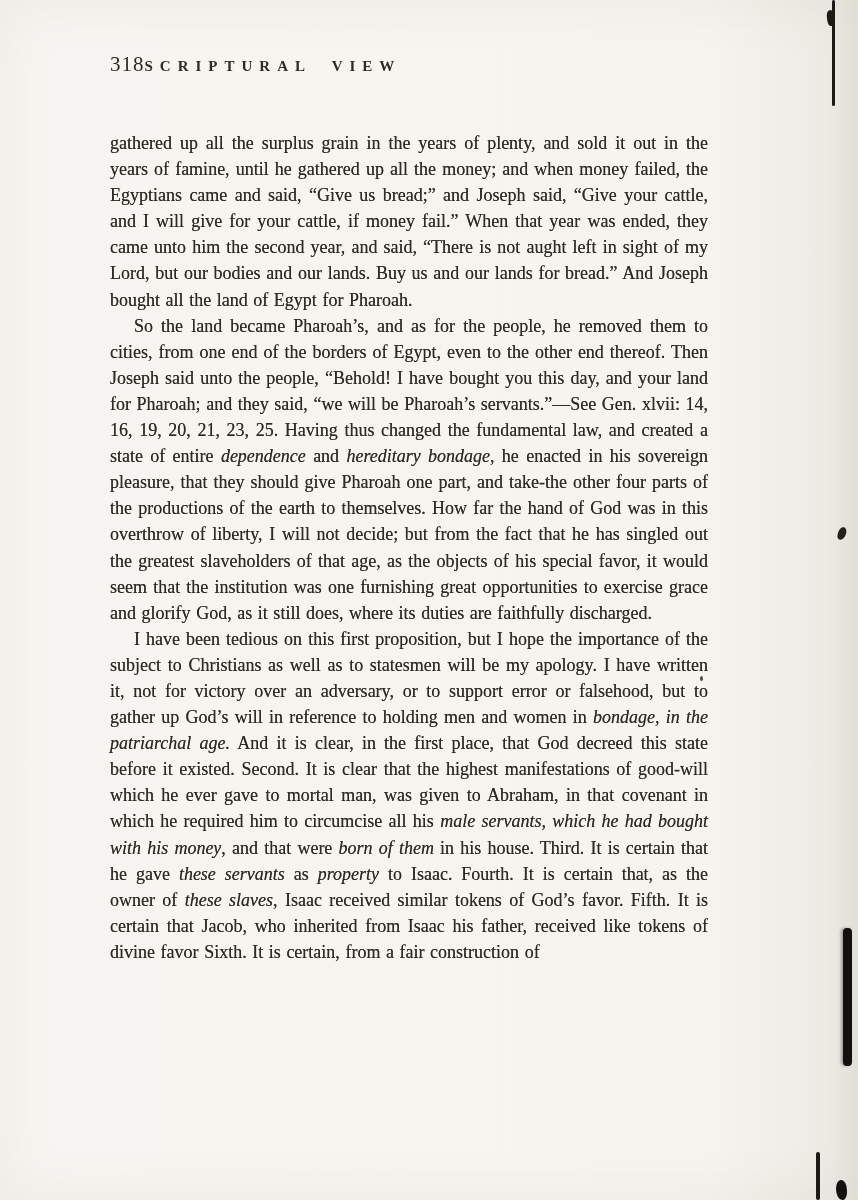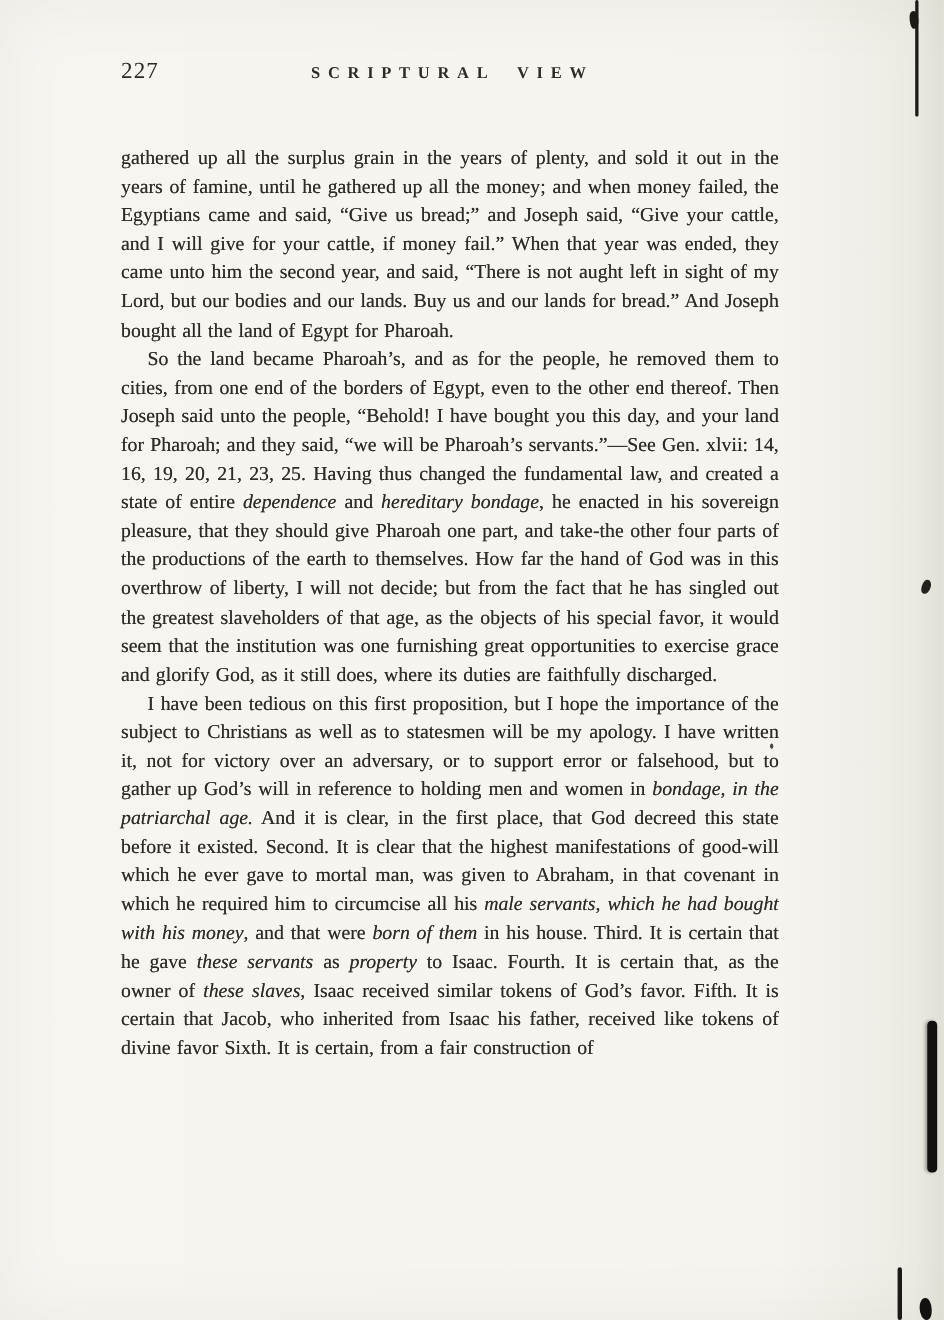--- a/index.html
+++ b/index.html
@@ -25,21 +25,21 @@
     width: 598px;
     display: flex;
     align-items: baseline;
   }
   .page-number {
     font-size: 21px;
     letter-spacing: 1px;
   }
   .running-title {
     flex: 1;
-    text-align: center;
+    text-align: left;
     font-size: 15px;
     font-weight: bold;
     letter-spacing: 7px;
     word-spacing: 10px;
     padding-right: 30px;
   }
   .body-text {
     position: absolute;
     top: 94px;
     left: 110px;
@@ -64,21 +64,21 @@
   .art-big-bar    { left: 843px; top: 928px;  width: 9px;  height: 138px; border-radius: 4px; background:#121110; box-shadow: -2px 0 3px rgba(20,18,15,0.35); }
   .art-bot-line   { left: 816px; top: 1152px; width: 4px;  height: 48px;  border-radius: 2px; }
   .art-bot-blob   { left: 836px; top: 1180px; width: 11px; height: 20px;  border-radius: 45% 55% 40% 60%; background:#121110; }
 </style>
 </head>
 <body>
 
 <div class="page">
 
   <div class="page-header">
-    <span class="page-number">227</span>
+    <span class="page-number">318</span>
     <span class="running-title">SCRIPTURAL VIEW</span>
   </div>
 
   <div class="body-text">
       <p class="para"><span>gathered up all the surplus grain in the years of plenty, and sold it out in the years of famine, until he gathered up all the money; and when money failed, the Egyptians came and said, “Give us bread;” and Joseph said, “Give your cattle, and I will give for your cattle, if money fail.” When that year was ended, they came unto him the second year, and said, “There is not aught left in sight of my Lord, but our bodies and our lands. Buy us and our lands for bread.” And Joseph bought all the land of Egypt for Pharoah.</span></p>
       <p class="para indent"><span>So the land became Pharoah’s, and as for the people, he removed them to cities, from one end of the borders of Egypt, even to the other end thereof. Then Joseph said unto the people, “Behold! I have bought you this day, and your land for Pharoah; and they said, “we will be Pharoah’s servants.”—See Gen. xlvii: 14, 16, 19, 20, 21, 23, 25. Having thus changed the fundamental law, and created a state of entire </span><em>dependence</em><span> and </span><em>hereditary bondage</em><span>, he enacted in his sovereign pleasure, that they should give Pharoah one part, and take-the other four parts of the productions of the earth to themselves. How far the hand of God was in this overthrow of liberty, I will not decide; but from the fact that he has singled out the greatest slaveholders of that age, as the objects of his special favor, it would seem that the institution was one furnishing great opportunities to exercise grace and glorify God, as it still does, where its duties are faithfully discharged.</span></p>
       <p class="para indent"><span>I have been tedious on this first proposition, but I hope the importance of the subject to Christians as well as to statesmen will be my apology. I have written it, not for victory over an adversary, or to support error or falsehood, but to gather up God’s will in reference to holding men and women in </span><em>bondage, in the patriarchal age.</em><span> And it is clear, in the first place, that God decreed this state before it existed. Second. It is clear that the highest manifestations of good-will which he ever gave to mortal man, was given to Abraham, in that covenant in which he required him to circumcise all his </span><em>male servants, which he had bought with his money</em><span>, and that were </span><em>born of them</em><span> in his house. Third. It is certain that he gave </span><em>these servants</em><span> as </span><em>property</em><span> to Isaac. Fourth. It is certain that, as the owner of </span><em>these slaves</em><span>, Isaac received similar tokens of God’s favor. Fifth. It is certain that Jacob, who inherited from Isaac his father, received like tokens of divine favor Sixth. It is certain, from a fair construction of</span></p>
     </div>
 
   <div class="artifact art-top-line"></div>

